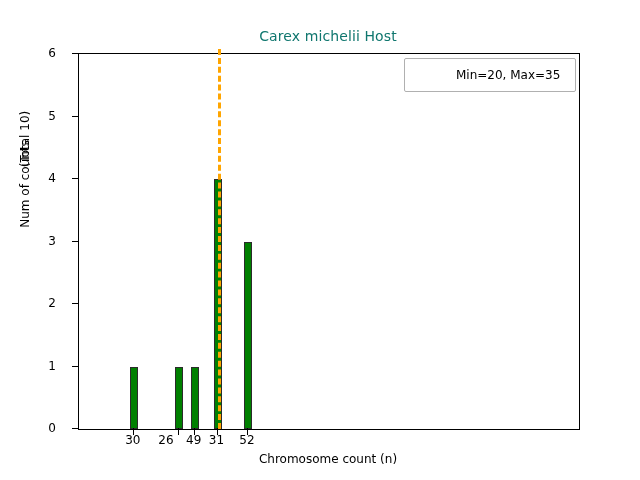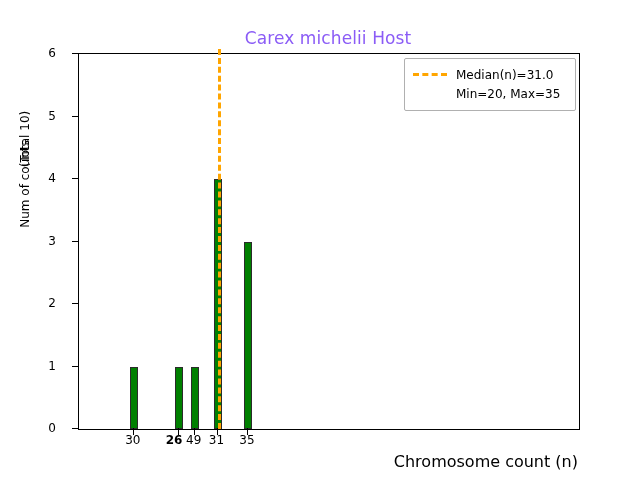--- a/index.html
+++ b/index.html
@@ -16,22 +16,22 @@
     overflow: hidden;
   }
 
   
   #chart-title {
     position: absolute;
     left: 78px;
     top: 28px;
     width: 500px;
     text-align: center;
-    font-size: 17px;
-    color: #8b5cf6;
+    font-size: 14px;
+    color: #0f766e;
     letter-spacing: 0.1px;
   }
 
   
   #plot-area {
     position: absolute;
     left: 78px;
     top: 53px;
     width: 500px;
     height: 375px;
@@ -120,22 +120,22 @@
     top: 428px;
     width: 0;
     height: 6.5px;
     border-left: 1.1px solid #000000;
   }
   #xlabel {
     position: absolute;
     left: 78px;
     top: 452px;
     width: 500px;
-    text-align: right;
-    font-size: 16px;
+    text-align: center;
+    font-size: 12px;
     color: #000000;
   }
 
   
   #legend {
     position: absolute;
     left: 404px;
     top: 58px;
     width: 172px;
     box-sizing: border-box;
@@ -205,32 +205,28 @@
   </div>
 
   <div id="x-axis">
     <div class="xtick-mark" style="left: 132.795px;"></div>
     <div class="xtick-mark" style="left: 178.457px;"></div>
     <div class="xtick-mark" style="left: 193.677px;"></div>
     <div class="xtick-mark" style="left: 216.508px;"></div>
     <div class="xtick-mark" style="left: 246.95px;"></div>
 
     <div class="xtick-label" style="left: 132.795px;">30</div>
-    <div class="xtick-label" style="left: 174px; font-weight: bold;">26</div>
+    <div class="xtick-label" style="left: 166px;">26</div>
     <div class="xtick-label" style="left: 193.677px;">49</div>
     <div class="xtick-label" style="left: 216.508px; text-align: center;">31</div>
-    <div class="xtick-label" style="left: 246.95px;">35</div>
+    <div class="xtick-label" style="left: 246.95px;">52</div>
   </div>
 
   <div id="xlabel">Chromosome count (n)</div>
 
   <div id="legend">
-    <div class="legend-row">
-      <span class="legend-swatch" style="border-top-color: rgb(255, 165, 0);"></span>
-      <span class="legend-text">Median(n)=31.0</span>
-    </div>
     <div class="legend-row">
       <span class="legend-swatch blank"></span>
       <span class="legend-text">Min=20, Max=35</span>
     </div>
   </div>
 
 </div>
 
 </body></html>

